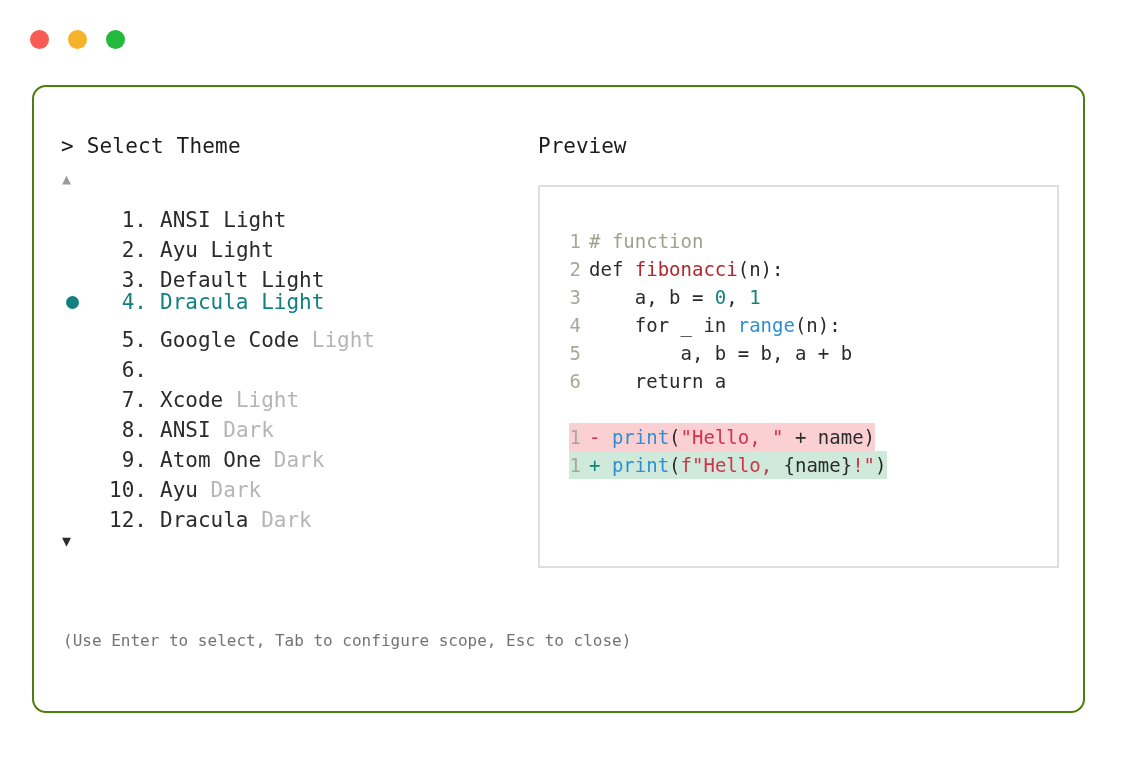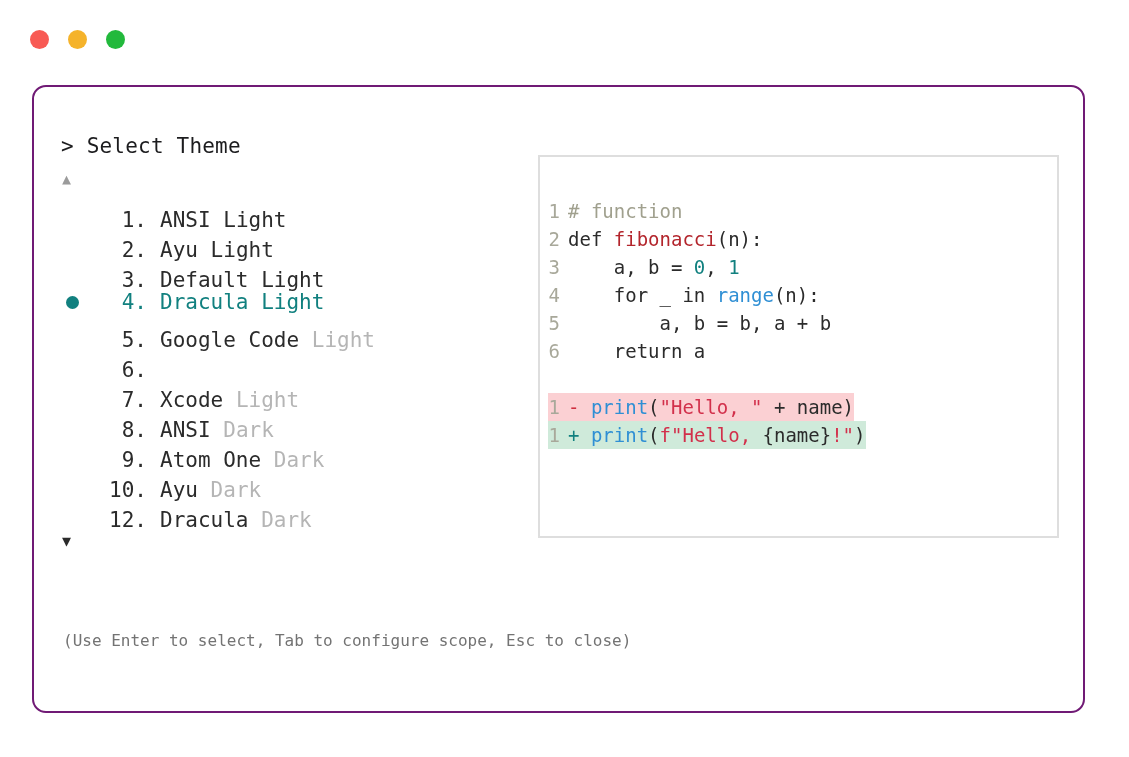--- a/index.html
+++ b/index.html
@@ -34,21 +34,21 @@
   .dot-min     { background: #f5b32b; }
   .dot-max     { background: #22b93c; }
 
   
   .panel {
     position: absolute;
     left: 32px;
     top: 85px;
     width: 1053px;
     height: 628px;
-    border: 2px solid #701a75;
+    border: 2px solid #4d7c0f;
     border-radius: 14px;
     box-sizing: border-box;
     background: #ffffff;
   }
 
   
   .left-col {
     position: absolute;
     left: 27px;
     top: 44px;
@@ -138,21 +138,21 @@
     border: 2px solid #dedede;
     box-sizing: border-box;
     background: #ffffff;
     padding: 40px 0 0 0;
     overflow: hidden;
   }
   .code-lines {
     font-size: 19px;
     line-height: 28px;
     white-space: pre;
-    padding-left: 8px;
+    padding-left: 29px;
   }
   .code-line { display: block; height: 28px; }
   .ln {
     color: #a8a89a;
     display: inline-block;
     width: 12px;
     text-align: right;
     margin-right: 8px;
   }
   .tok-comment { color: #a0a08e; }
@@ -214,19 +214,20 @@
         <div class="theme-row"><span class="bullet-cell"></span><span class="num-cell"> 8.</span><span class="name-cell"><span>ANSI</span> <span class="variant muted">Dark</span></span></div>
         <div class="theme-row"><span class="bullet-cell"></span><span class="num-cell"> 9.</span><span class="name-cell"><span>Atom One</span> <span class="variant muted">Dark</span></span></div>
         <div class="theme-row"><span class="bullet-cell"></span><span class="num-cell">10.</span><span class="name-cell"><span>Ayu</span> <span class="variant muted">Dark</span></span></div>
         <div class="theme-row"><span class="bullet-cell"></span><span class="num-cell">12.</span><span class="name-cell"><span>Dracula</span> <span class="variant muted">Dark</span></span></div>
       </div>
 
     <div class="arrow arrow-down">▼</div>
   </div>
 
   <div class="right-col">
+    <div class="preview-label">Preview</div>
     <div class="code-box">
       <div class="code-lines" id="code-lines"><span class="code-line"><span class="ln">1</span><span class="tok-comment"># function</span></span><span class="code-line"><span class="ln">2</span><span class="tok-kw">def </span><span class="tok-fnname">fibonacci</span><span class="tok-plain">(n):</span></span><span class="code-line"><span class="ln">3</span><span class="tok-plain">    a, b = </span><span class="tok-num">0</span><span class="tok-plain">, </span><span class="tok-num">1</span></span><span class="code-line"><span class="ln">4</span><span class="tok-plain">    for _ in </span><span class="tok-builtin">range</span><span class="tok-plain">(n):</span></span><span class="code-line"><span class="ln">5</span><span class="tok-plain">        a, b = b, a + b</span></span><span class="code-line"><span class="ln">6</span><span class="tok-plain">    return a</span></span><span class="code-gap"></span><span class="diff-wrap"><span class="diff-line diff-del"><span class="ln">1</span><span class="marker-del">-</span> <span class="tok-print">print</span><span class="tok-plain">(</span><span class="tok-str">"Hello, "</span><span class="tok-plain"> + name)</span></span></span><span class="diff-wrap"><span class="diff-line diff-add"><span class="ln">1</span><span class="marker-add">+</span> <span class="tok-print">print</span><span class="tok-plain">(</span><span class="tok-str">f"Hello, </span><span class="tok-plain">{name}</span><span class="tok-str">!"</span><span class="tok-plain">)</span></span></span></div>
     </div>
   </div>
 
   <div class="footer-hint">(Use Enter to select, Tab to configure scope, Esc to close)</div>
 </div>
 
 </body></html>

